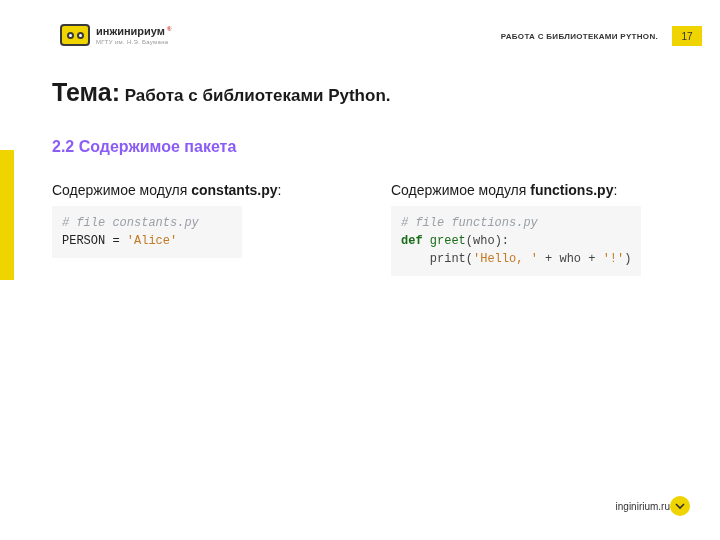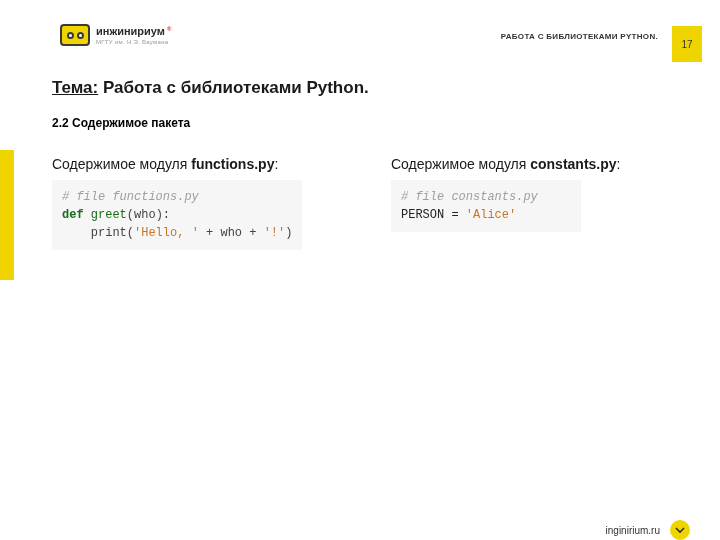--- a/index.html
+++ b/index.html
@@ -30,49 +30,49 @@
   }
   .logo-text { display: flex; flex-direction: column; line-height: 1; }
   .logo-name { font-size: 11px; font-weight: bold; color: #2b2b2b; }
   .logo-sub  { font-size: 6px; color: #999; margin-top: 2px; letter-spacing: .3px;}
   .logo-r    { font-size: 6px; color: #c33; margin-left: 2px; vertical-align: top;}
   .hdr-title {
     position: absolute; right: 62px; top: 32px;
     font-size: 8px; font-weight: bold; letter-spacing: .3px; color: #333;
   }
   .page-badge {
-    position: absolute; right: 18px; top: 26px; width: 30px; height: 36px;
+    position: absolute; right: 18px; top: 26px; width: 30px; height: 20px;
     background: #F0D400; color: #333; font-size: 10px;
     display: flex; align-items: center; justify-content: center;
   }
   
   .content { position: absolute; left: 52px; right: 30px; top: 78px; }
   .topic-line { font-size: 17px; color: #1a1a1a; font-weight: bold; }
-  .topic-prefix { font-size: 17px; text-decoration: underline; }
-  .section { margin-top: 18px; font-size: 12px; font-weight: bold; color: #000000; }
+  .topic-prefix { font-size: 25px; }
+  .section { margin-top: 31px; font-size: 16px; font-weight: bold; color: #8b5cf6; }
   .para { margin-top: 18px; font-size: 14px; color: #1a1a1a; }
   .codebox {
     margin-top: 8px; background: #f6f6f6; padding: 8px 10px;
     font-family: "Consolas","Menlo","Courier New",monospace;
     font-size: 12px; line-height: 1.5; color: #444; display: inline-block; min-width: 190px;
     white-space: pre;
   }
   .cols { display: flex; gap: 40px; margin-top: 26px; }
   .col { flex: 1; }
   .col-label { font-size: 14px; color: #1a1a1a; }
   .col-label b { font-weight: bold; }
   .c-comment { color: #9aa0a6; font-style: italic; }
   .c-const   { color: #222; }
   .c-str     { color: #c37824; }
   .c-kw      { color: #1a6b1a; font-weight: bold; }
   .c-fn      { color: #1a6b1a; }
   .c-arg     { color: #444; }
   
   .footer {
-    position: absolute; right: 30px; bottom: 0; display: flex; align-items: center; gap: 10px;
+    position: absolute; right: 30px; bottom: 24px; display: flex; align-items: center; gap: 0;
   }
   .footer-link { font-size: 10px; color: #333; }
   .chev {
     width: 20px; height: 20px; border-radius: 50%; background: #F0D400;
     display: flex; align-items: center; justify-content: center;
   }
   .chev svg { width: 10px; height: 10px; }
 </style>
 </head>
 <body>
@@ -101,33 +101,33 @@
     <span class="topic-prefix">Тема:</span><span> Работа с библиотеками Python.</span>
   </div>
 
   <div class="section">2.2 Содержимое пакета</div>
 
 
 
   <div class="cols">
     <div class="col">
       <div class="col-label">
+        <span>Содержимое модуля </span><b>constants.py</b><span>:</span>
+      </div>
+      <div class="codebox"><span class="c-comment"># file constants.py</span>
+<span class="c-const">PERSON = </span><span class="c-str">'Alice'</span></div>
+    </div>
+
+    <div class="col">
+      <div class="col-label">
         <span>Содержимое модуля </span><b>functions.py</b><span>:</span>
       </div>
       <div class="codebox" style="min-width:250px;"><span class="c-comment"># file functions.py</span>
 <span class="c-kw">def</span><span class="c-fn"> greet</span><span class="c-arg">(who):</span>
 <span class="c-arg">    print(</span><span class="c-str">'Hello, '</span><span class="c-arg"> + who + </span><span class="c-str">'!'</span><span class="c-arg">)</span></div>
-    </div>
-
-    <div class="col">
-      <div class="col-label">
-        <span>Содержимое модуля </span><b>constants.py</b><span>:</span>
-      </div>
-      <div class="codebox"><span class="c-comment"># file constants.py</span>
-<span class="c-const">PERSON = </span><span class="c-str">'Alice'</span></div>
     </div>
   </div>
 </div>
 
 <div class="footer">
   <span class="footer-link">inginirium.ru</span>
   <span class="chev">
     <svg viewBox="0 0 10 10">
         <polyline points="1,3 5,7 9,3" fill="none" stroke="#333" stroke-width="1.6"></polyline>
       </svg>

